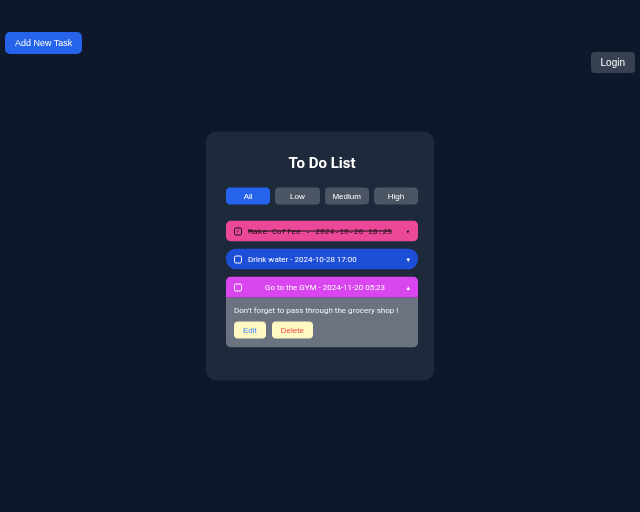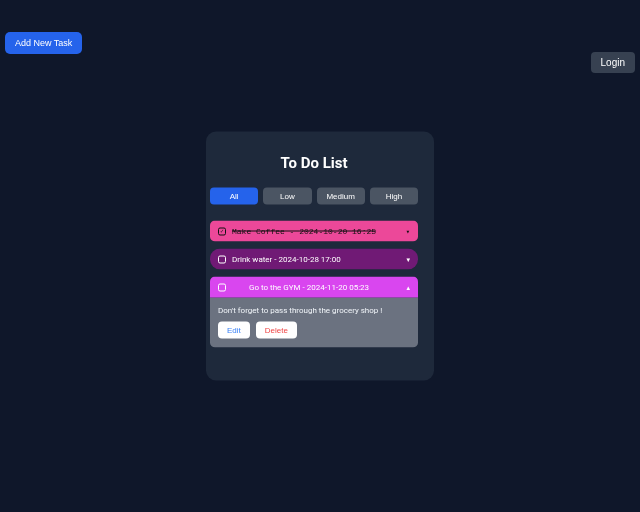--- a/index.html
+++ b/index.html
@@ -38,21 +38,21 @@
     cursor: pointer;
   }
   .card {
     position: absolute;
     left: 50%;
     top: 50%;
     transform: translate(-50%, -50%);
     width: 228px;
     background: #1e293b;
     border-radius: 10px;
-    padding: 22px 16px 26px 4px;
+    padding: 22px 16px 26px 20px;
   }
   .title {
     text-align: center;
     font-size: 15px;
     font-weight: 700;
     margin-bottom: 16px;
   }
   .filters {
     display: flex;
     gap: 5px;
@@ -77,21 +77,21 @@
   }
   .task-header {
     display: flex;
     align-items: center;
     padding: 6px 8px;
     font-size: 8px;
     position: relative;
     cursor: pointer;
   }
   .task-low .task-header { background: #ec4899; color: #111; font-family: Liberation Mono, monospace; }
-  .task-medium .task-header { background: #701a75; color: #fff; border-radius: 10px; }
+  .task-medium .task-header { background: #1d4ed8; color: #fff; border-radius: 10px; }
   .task-high .task-header { background: #d946ef; color: #fff; gap: 17px; }
   .checkbox {
     width: 8px;
     height: 8px;
     border: 1px solid currentColor;
     border-radius: 2px;
     margin-right: 6px;
     display: inline-flex;
     align-items: center;
     justify-content: center;
@@ -115,21 +115,21 @@
     color: #f1f5f9;
     margin-bottom: 7px;
   }
   .task-actions { display: flex; gap: 6px; }
   .edit-btn, .delete-btn {
     border: none;
     border-radius: 4px;
     padding: 4px 9px;
     font-size: 8px;
     cursor: pointer;
-    background: #ffffff;
+    background: #fef9c3;
   }
   .edit-btn { color: #3b82f6; }
   .delete-btn { color: #ef4444; }
 </style>
 </head>
 <body>
 
 <button class="login-btn">Login</button>
 <button class="add-btn">Add New Task</button>
 

